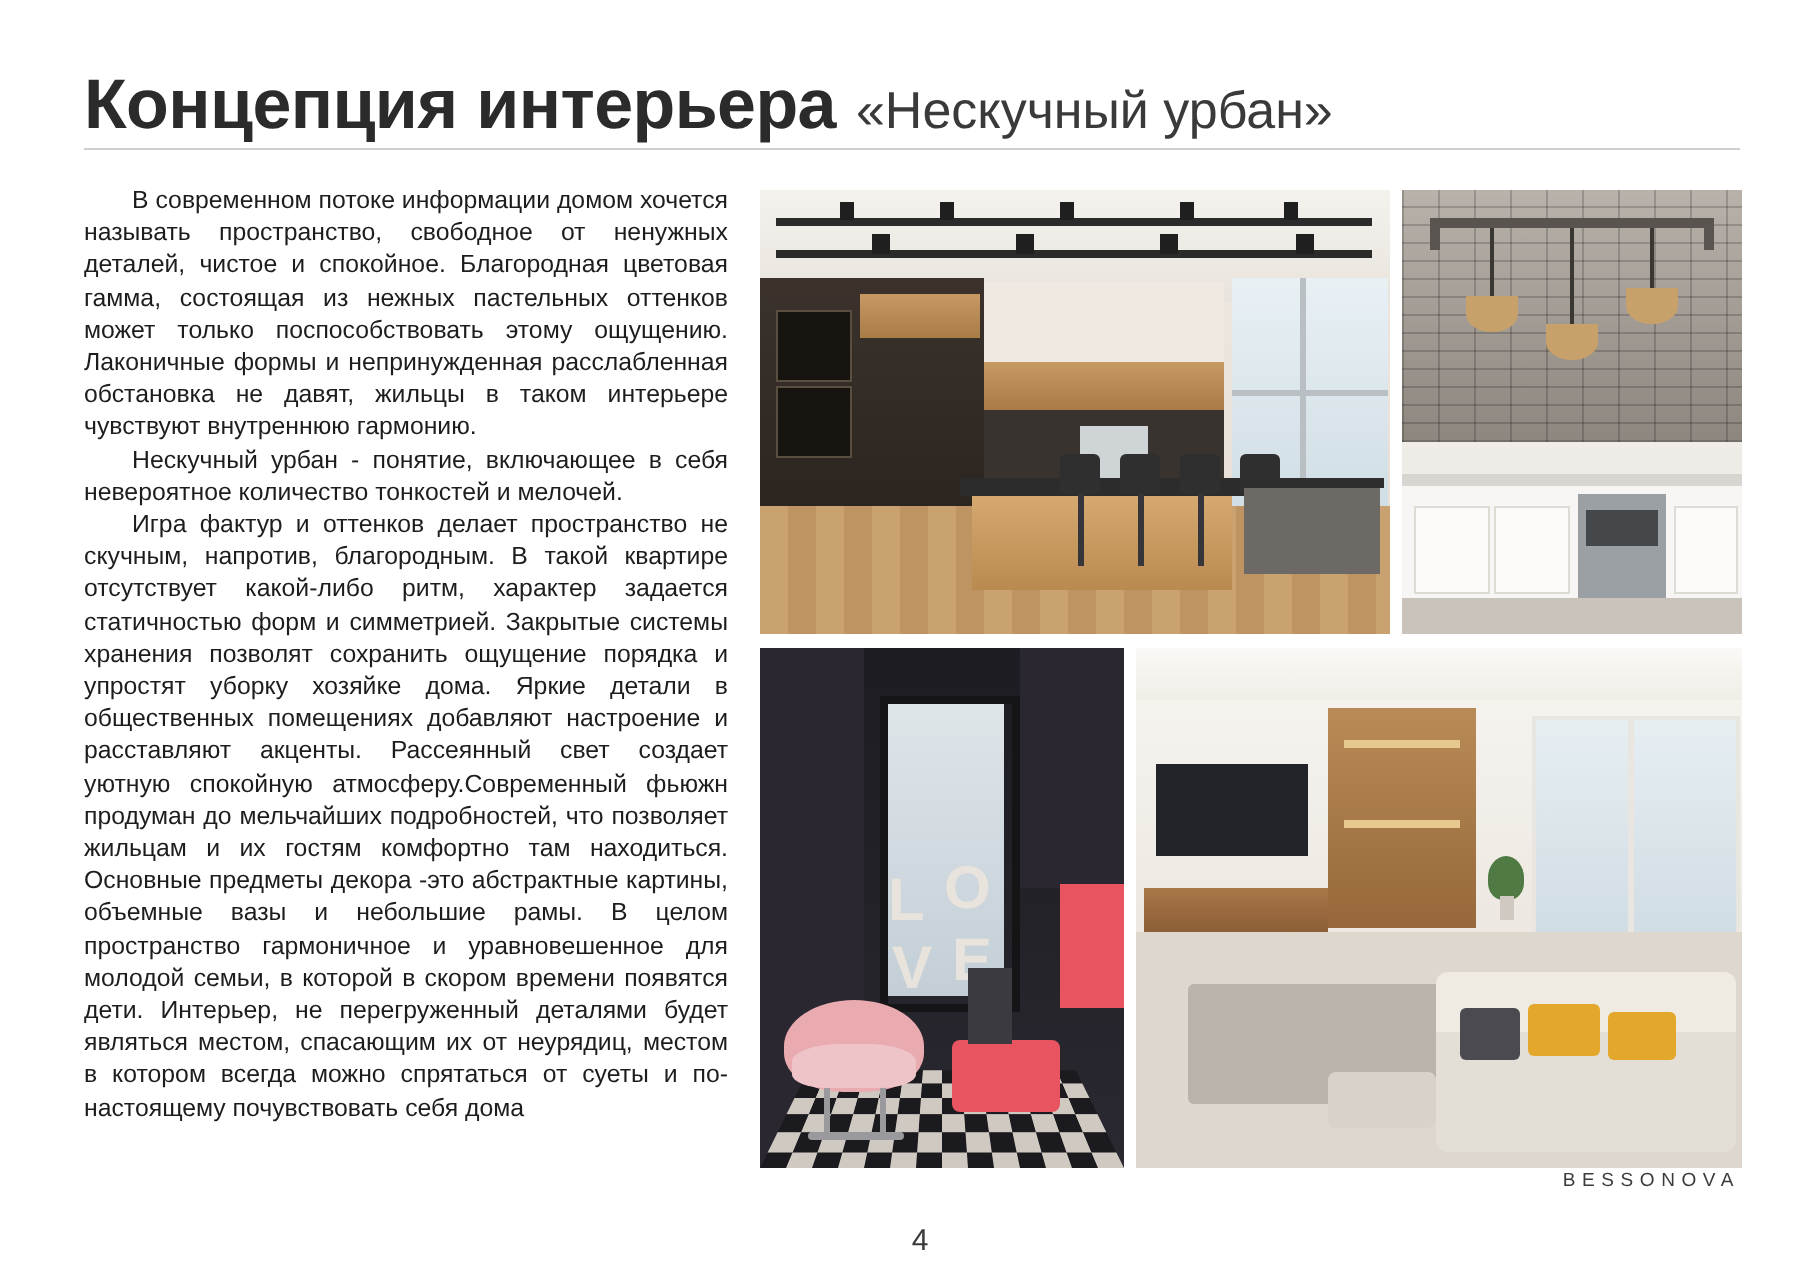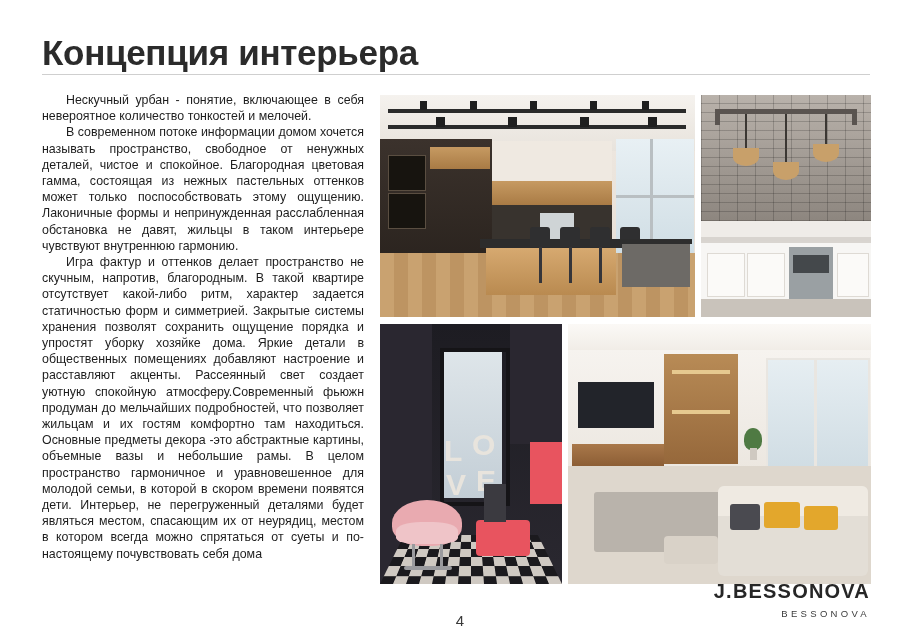--- a/index.html
+++ b/index.html
@@ -185,26 +185,27 @@
   .ls-plant { background: #4f7a43; border-radius: 50% 50% 40% 40%; }
   .ls-ceil { left:0; top:0; width:100%; height: 26px; background: linear-gradient(#fbf9f6,#f1ede7); }
 </style>
 </head>
 <body>
 
 <div class="page">
 
   <div class="header">
     <span class="title-main">Концепция интерьера</span>
+    <span class="title-sub">«Нескучный урбан»</span>
   </div>
   <div class="header-rule"></div>
 
   <div class="text-col">
+    <p>В современном потоке информации домом хочется называть пространство, свободное от ненужных деталей, чистое и спокойное. Благородная цветовая гамма, состоящая из нежных пастельных оттенков может только поспособствовать этому ощущению. Лаконичные формы и непринужденная расслабленная обстановка не давят, жильцы в таком интерьере чувствуют внутреннюю гармонию.</p>
     <p>Нескучный урбан - понятие, включающее в себя невероятное количество тонкостей и мелочей.</p>
-    <p>В современном потоке информации домом хочется называть пространство, свободное от ненужных деталей, чистое и спокойное. Благородная цветовая гамма, состоящая из нежных пастельных оттенков может только поспособствовать этому ощущению. Лаконичные формы и непринужденная расслабленная обстановка не давят, жильцы в таком интерьере чувствуют внутреннюю гармонию.</p>
     <p>Игра фактур и оттенков делает пространство не скучным, напротив, благородным. В такой квартире отсутствует какой-либо ритм, характер задается статичностью форм и симметрией. Закрытые системы хранения позволят сохранить ощущение порядка и упростят уборку хозяйке дома. Яркие детали в общественных помещениях добавляют настроение и расставляют акценты. Рассеянный свет создает уютную спокойную атмосферу.Современный фьюжн продуман до мельчайших подробностей, что позволяет жильцам и их гостям комфортно там находиться. Основные предметы декора -это абстрактные картины, объемные вазы и небольшие рамы. В целом пространство гармоничное и уравновешенное для молодой семьи, в которой в скором времени появятся дети. Интерьер, не перегруженный деталями будет являться местом, спасающим их от неурядиц, местом в котором всегда можно спрятаться от суеты и по-настоящему почувствовать себя дома</p>
   </div>
 
   <div class="img img-kitchen-loft">
     <div class="scene">
       <div class="el kl-bg"></div>
       <div class="el kl-ceiling"></div>
       <div class="el kl-beam" style="left:8px; top:14px; width:298px;"></div>
       <div class="el kl-beam" style="left:8px; top:30px; width:298px;"></div>
       <div class="el" style="left:40px; top:6px; width:7px; height:9px; background:#1f1f1f;"></div>
@@ -331,17 +332,16 @@
       <div class="el ls-cushion-y" style="left:236px; top:182px; width:34px; height:24px;"></div>
       <div class="el ls-cushion-d" style="left:162px; top:180px; width:30px; height:26px;"></div>
 
       <div class="el" style="left:96px; top:212px; width:54px; height:28px; background:#d9d2c8; border-radius:4px;"></div>
     </div>
   </div>
 
   <div class="page-number">4</div>
 
   <div class="logo">
-    <div class="logo-name">J.BESSONOVA</div>
     <div class="logo-sub">BESSONOVA</div>
   </div>
 
 </div>
 
 </body></html>

